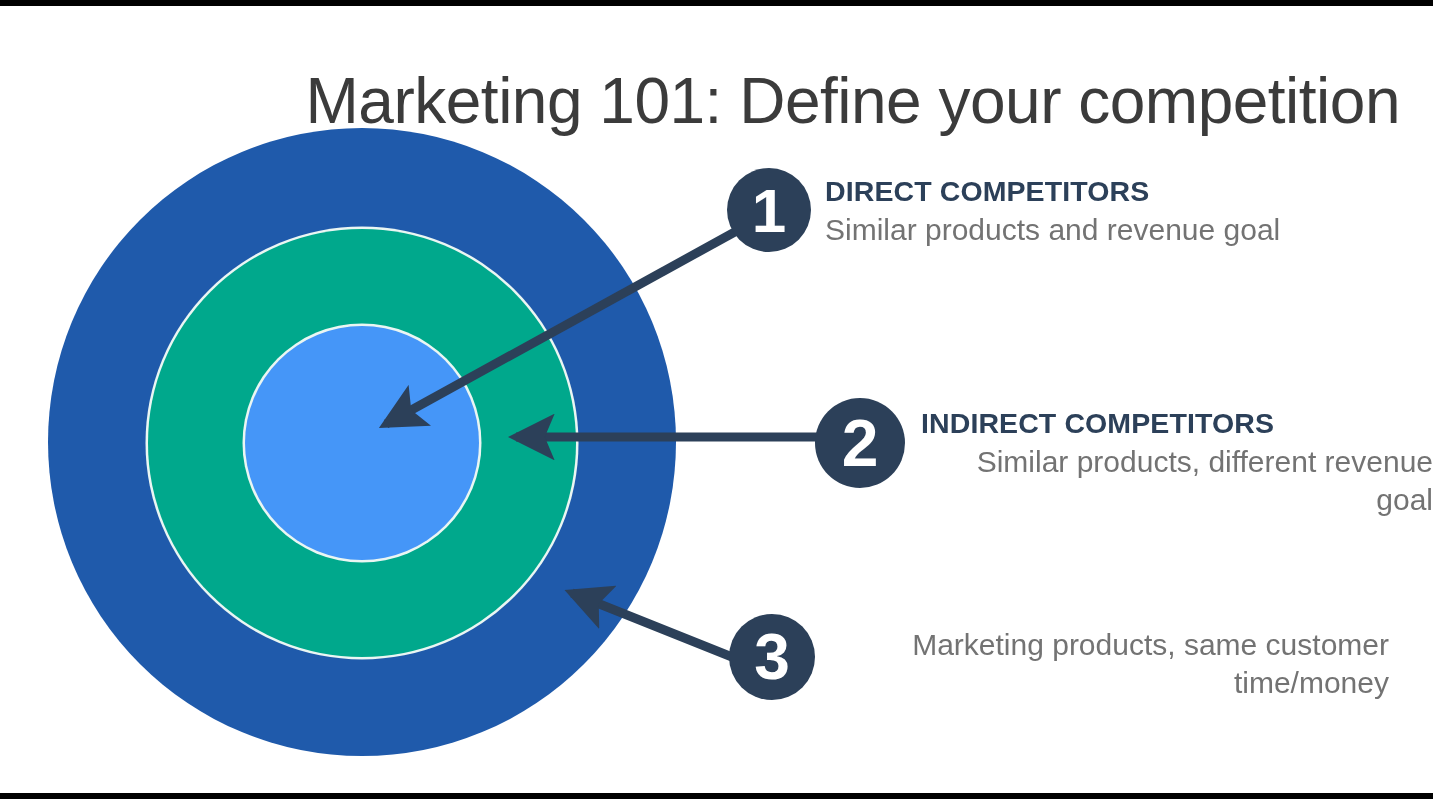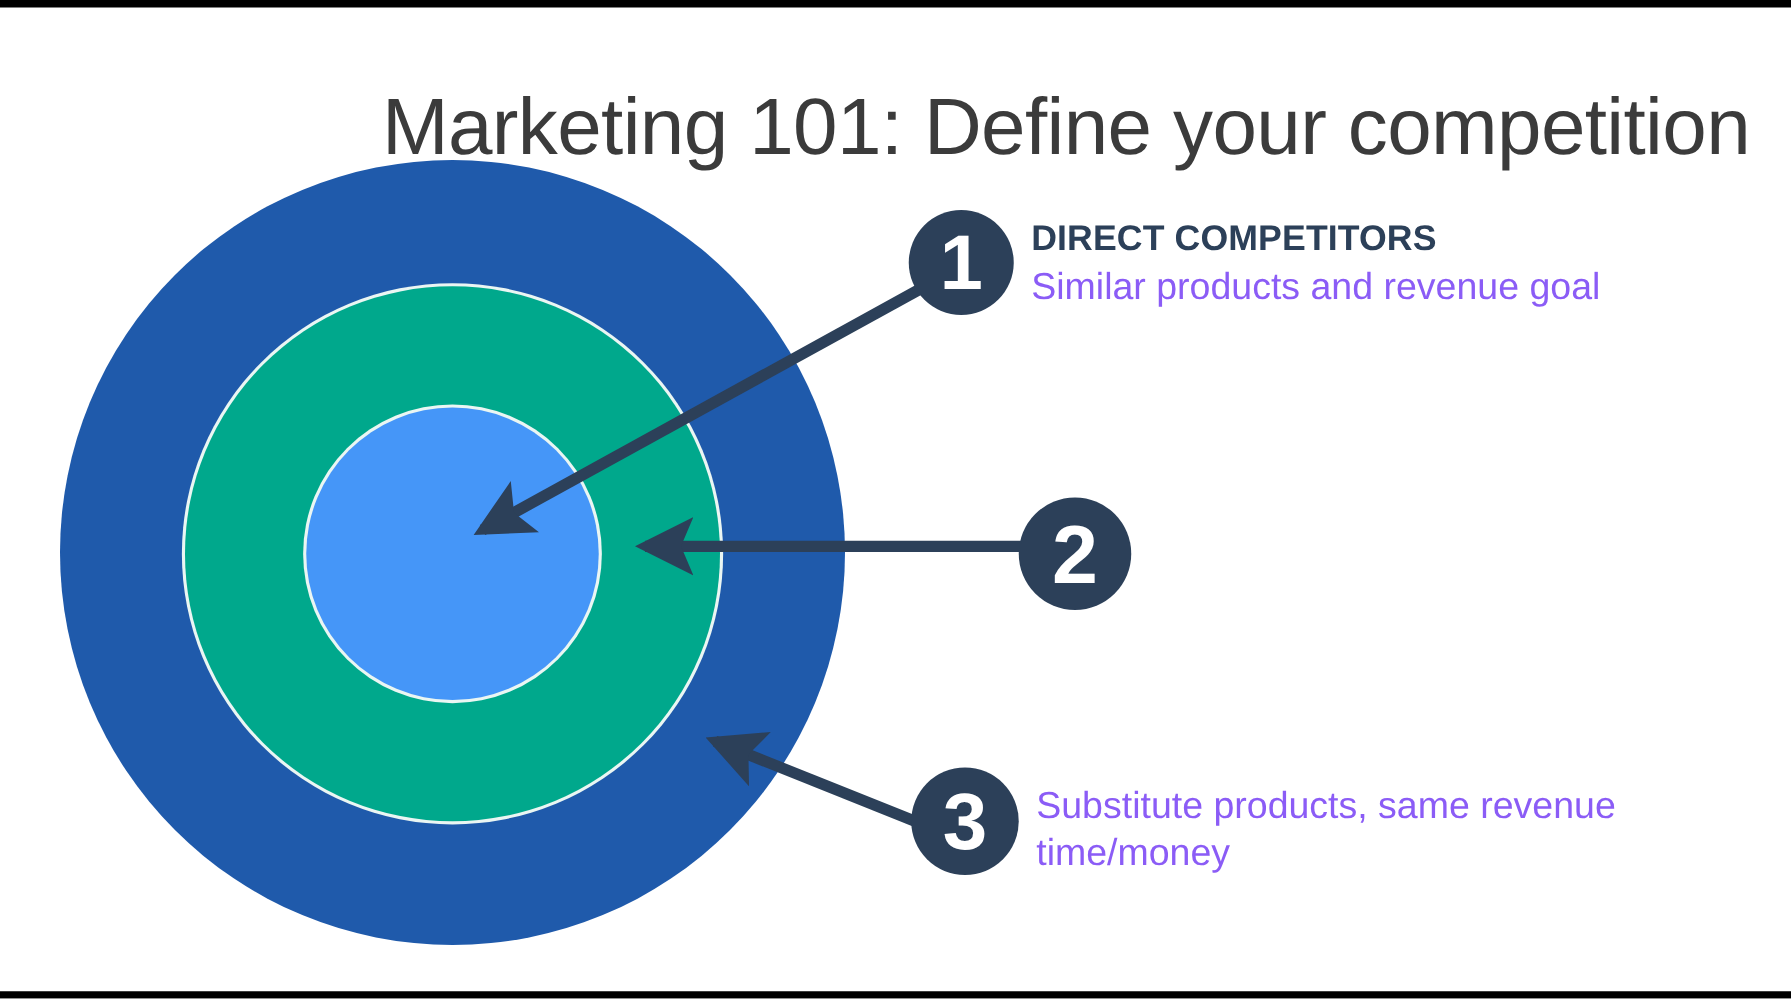--- a/index.html
+++ b/index.html
@@ -122,23 +122,24 @@
     font-weight: 700;
     color: #2C4059;
     letter-spacing: 0.1px;
     line-height: 1.12;
     white-space: nowrap;
   }
   .callout-body {
     margin-top: 3px;
     font-size: 30px;
     font-weight: 400;
-    color: #8b5cf6;
+    color: #737373;
     line-height: 1.28;
     max-width: 560px;
+    text-align: right;
   }
   #callout-2 .callout-text { padding-top: 10px; margin-left: 16px; }
   #callout-3 .callout-text { padding-top: 9px; margin-left: 14px; }
 </style>
 </head>
 <body>
 
 <div id="slide">
 
   <div class="edge-bar top"></div>
@@ -166,22 +167,26 @@
   <div class="callout" id="callout-1">
     <div class="badge" id="badge-1">1</div>
     <div class="callout-text">
       <div class="callout-heading">DIRECT COMPETITORS</div>
       <div class="callout-body">Similar products and revenue goal</div>
     </div>
   </div>
 
   <div class="callout" id="callout-2">
     <div class="badge" id="badge-2">2</div>
+    <div class="callout-text">
+      <div class="callout-heading">INDIRECT COMPETITORS</div>
+      <div class="callout-body">Similar products, different revenue goal</div>
+    </div>
   </div>
 
   <div class="callout" id="callout-3">
     <div class="badge" id="badge-3">3</div>
     <div class="callout-text">
-      <div class="callout-body">Substitute products, same revenue time/money</div>
+      <div class="callout-body">Marketing products, same customer time/money</div>
     </div>
   </div>
 
 </div>
 
 </body></html>

